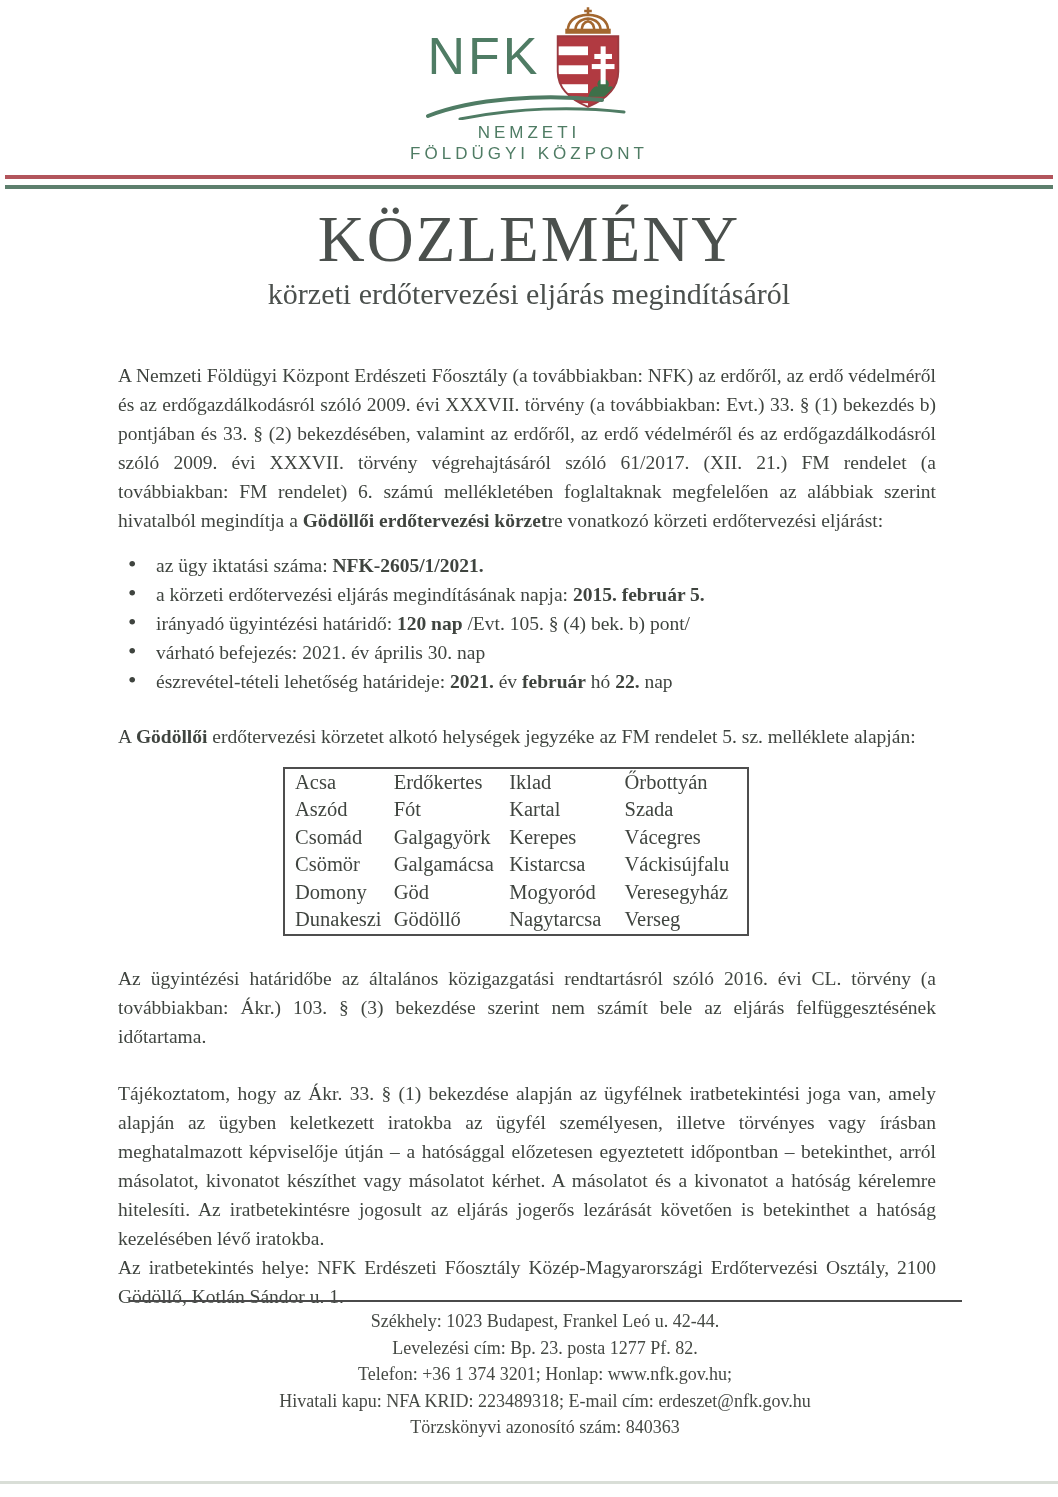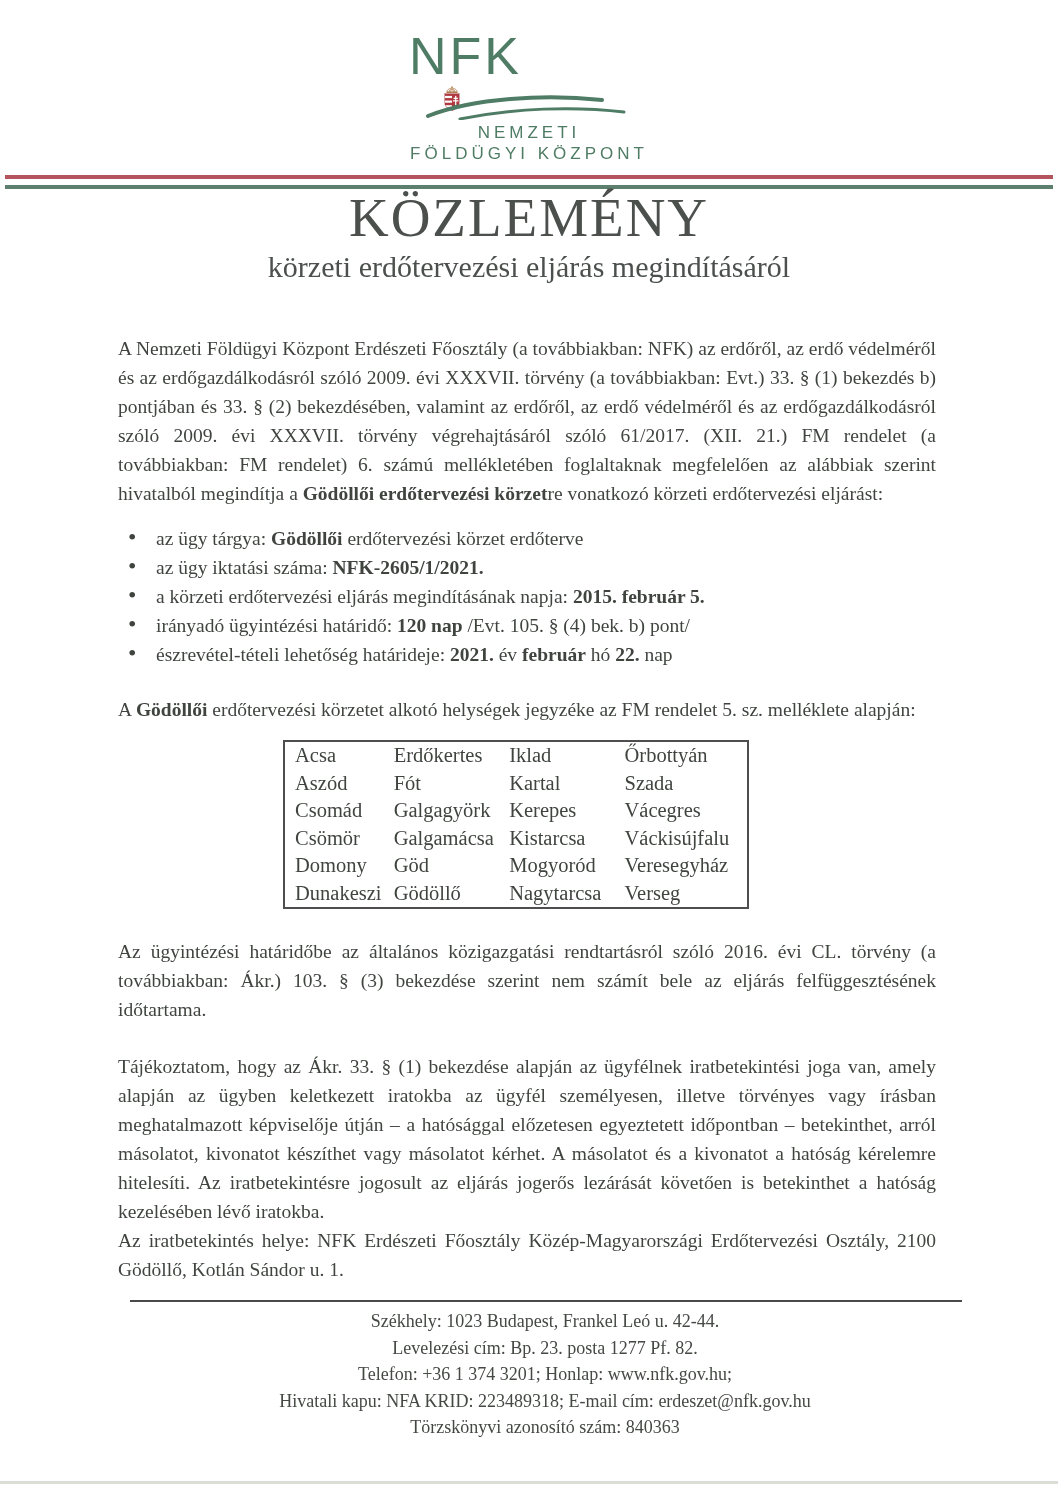--- a/index.html
+++ b/index.html
@@ -8,21 +8,21 @@
     width:1058px; height:1497px;
     margin:0 auto;
     background:#ffffff;
     font-family:"Liberation Serif", serif;
     color:#3f443f;
     overflow:hidden;
   }
   
   .header { padding-top:6px; text-align:center; }
   .logo { display:inline-block; position:relative; width:240px; }
-  .logo-top { display:flex; align-items:flex-start; justify-content:center; gap:4px; height:106px;flex-direction:column; }
+  .logo-top { display:flex; align-items:flex-start; justify-content:center; gap:4px; height:106px; }
   .logo-abbrev {
     font-family:"Liberation Sans", sans-serif;
     font-size:52px; line-height:1; letter-spacing:3px;
     color:#4f7c64; margin-top:24px; font-weight:400;
   }
   .coat { width:86px; height:106px; }
   .swoosh { display:block; margin:-26px auto 0; width:210px; height:34px; }
   .logo-name1, .logo-name2 {
     font-family:"Liberation Sans", sans-serif;
     color:#4f7c64; letter-spacing:4px; line-height:1.25;
@@ -32,22 +32,22 @@
   .tricolor { margin:10px 5px 0 5px; }
   .tricolor .bar-red   { height:4px; background:#b2555c; }
   .tricolor .bar-white { height:6px; background:#ffffff; }
   .tricolor .bar-green { height:4px; background:#5d7f6d; }
   
   .department {
     margin-top:28px; text-align:center;
     font-size:21px; font-weight:bold; font-style:italic; color:#474c48;
   }
   .doc-title {
-    text-align:center;
-    font-size:55px; line-height:1.05; letter-spacing:2px; color:#4b504d;
+    margin-top:16px; text-align:center;
+    font-size:65px; line-height:1.05; letter-spacing:2px; color:#4b504d;
   }
   .doc-subtitle {
     margin-top:4px; text-align:center;
     font-size:30px; color:#4b504d;
   }
   
   .content { margin:0 122px 0 118px; font-size:19.5px; line-height:29px; }
   .content p { margin:0; text-align:justify; }
   .p-intro { margin-top:50px !important; }
   .b { font-weight:bold; }
@@ -128,24 +128,24 @@
     </div>
   </div>
 
   <div class="doc-title">KÖZLEMÉNY</div>
   <div class="doc-subtitle">körzeti erdőtervezési eljárás megindításáról</div>
 
   <div class="content">
     <p class="p-intro"><span>A Nemzeti Földügyi Központ Erdészeti Főosztály (a továbbiakban: NFK) az erdőről, az erdő védelméről és az erdőgazdálkodásról szóló 2009. évi XXXVII. törvény (a továbbiakban: Evt.) 33. § (1) bekezdés b) pontjában és 33. § (2) bekezdésében, valamint az erdőről, az erdő védelméről és az erdőgazdálkodásról szóló 2009. évi XXXVII. törvény végrehajtásáról szóló 61/2017. (XII. 21.) FM rendelet (a továbbiakban: FM rendelet) 6. számú mellékletében foglaltaknak megfelelően az alábbiak szerint hivatalból megindítja a </span><span class="b">Gödöllői erdőtervezési körzet</span><span>re vonatkozó körzeti erdőtervezési eljárást:</span></p>
 
     <ul class="case-list">
-        <li><span>az ügy tárgya: </span><span class="b">Gödöllői</span><span> erdőtervezési körzet erdőterve</span></li>
         <li><span>az ügy iktatási száma: </span><span class="b">NFK-2605/1/2021.</span></li>
         <li><span>a körzeti erdőtervezési eljárás megindításának napja: </span><span class="b">2015. február 5.</span></li>
         <li><span>irányadó ügyintézési határidő: </span><span class="b">120 nap</span><span> /Evt. 105. § (4) bek. b) pont/</span></li>
+        <li><span>várható befejezés: 2021. év április 30. nap</span></li>
         <li><span>észrevétel-tételi lehetőség határideje: </span><span class="b">2021.</span><span> év </span><span class="b">február</span><span> hó </span><span class="b">22.</span><span> nap</span></li>
       </ul>
 
     <p class="p-listintro"><span>A </span><span class="b">Gödöllői</span><span> erdőtervezési körzetet alkotó helységek jegyzéke az FM rendelet 5. sz. melléklete alapján:</span></p>
 
     <table class="settlements">
       <colgroup>
         <col style="width:110px">
           <col style="width:116px">
           <col style="width:116px">

